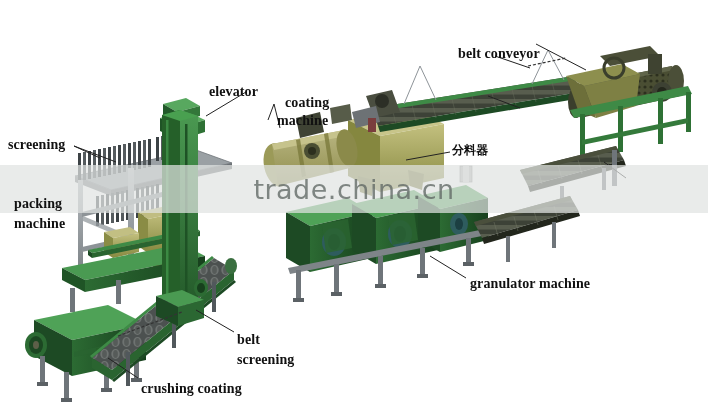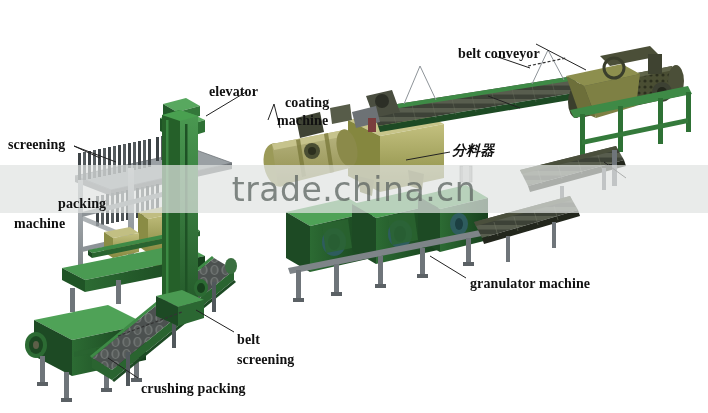--- a/index.html
+++ b/index.html
@@ -1,25 +1,25 @@
 <!DOCTYPE html>
 <html><head>
 <meta charset="utf-8">
 <style>
   html,body{margin:0;padding:0;background:#ffffff;}
   body{width:708px;height:413px;overflow:hidden;font-family:"Liberation Serif",serif;}
   #stage{position:relative;width:708px;height:413px;background:#ffffff;overflow:hidden;}
   #art{position:absolute;left:0;top:0;width:708px;height:413px;}
   .lbl{position:absolute;color:#111;font-family:"Liberation Serif",serif;font-weight:bold;
        font-size:14px;line-height:15px;white-space:pre;letter-spacing:.1px;}
-  .lbl.cjk{font-family:"DejaVu Sans",sans-serif;font-weight:bold;font-size:14px;font-style:italic;}
+  .lbl.cjk{font-family:"DejaVu Sans",sans-serif;font-weight:bold;font-size:12px;}
   #wm{position:absolute;left:0;top:165px;width:708px;height:48px;
       background:rgba(225,227,226,.72);display:flex;align-items:center;justify-content:center;
       pointer-events:none;}
-  #wmtext{font-family:"DejaVu Sans",sans-serif;font-size:33px;font-weight:400;
+  #wmtext{font-family:"DejaVu Sans",sans-serif;font-size:27px;font-weight:400;
           color:rgba(96,104,100,.78);letter-spacing:.5px;}
 </style>
 </head>
 <body>
 
 <div id="stage">
 
   <svg id="art" viewBox="0 0 708 413">
     <defs>
       <linearGradient id="gGreen" x1="0" y1="0" x2="0" y2="1">
@@ -376,25 +376,25 @@
       <line x1="528" y1="66" x2="566" y2="58"></line>
       <line x1="118" y1="336" x2="182" y2="312"></line>
     </g>
   </svg>
 
   <div id="wm">
     <span id="wmtext">trade.china.cn</span>
   </div>
 
   <div class="lbl" style="left: 8px; top: 137px;">screening</div>
-  <div class="lbl" style="left: 14px; top: 196px; margin-left: 44px;">packing</div>
+  <div class="lbl" style="left: 14px; top: 196px;">packing</div>
   <div class="lbl" style="left: 14px; top: 216px;">machine</div>
   <div class="lbl" style="left: 209px; top: 84px;">elevator</div>
   <div class="lbl" style="left: 285px; top: 95px;">coating</div>
   <div class="lbl" style="left: 277px; top: 113px;">machine</div>
   <div class="lbl" style="left: 427px; top: 46px; margin-left: 31px;">belt conveyor</div>
   <div class="lbl cjk" style="left: 452px; top: 143px;">分料器</div>
   <div class="lbl" style="left: 470px; top: 276px;">granulator machine</div>
   <div class="lbl" style="left: 237px; top: 332px; text-align: right;">belt</div>
   <div class="lbl" style="left: 237px; top: 352px;">screening</div>
-  <div class="lbl" style="left: 141px; top: 381px;">crushing packing</div>
+  <div class="lbl" style="left: 141px; top: 381px;">crushing coating</div>
 
 </div>
 
 </body></html>

